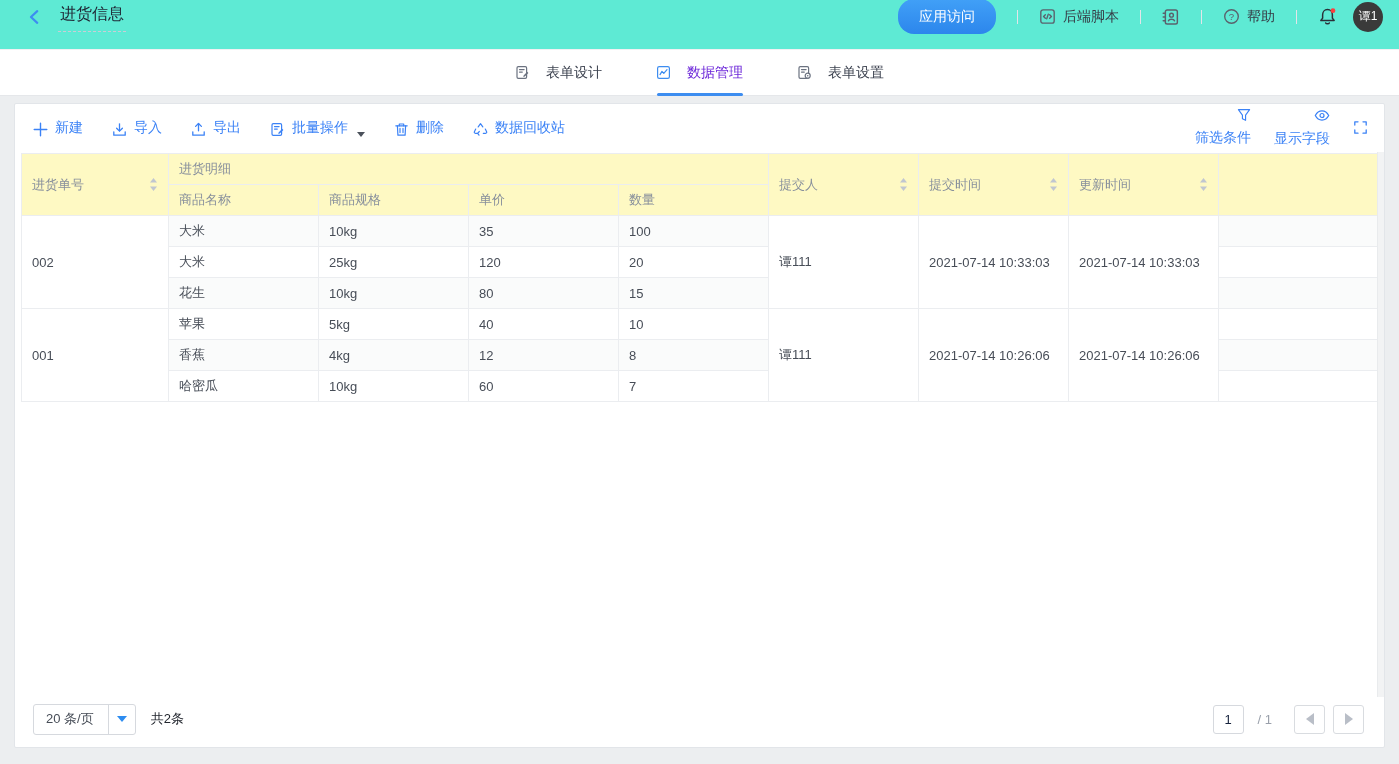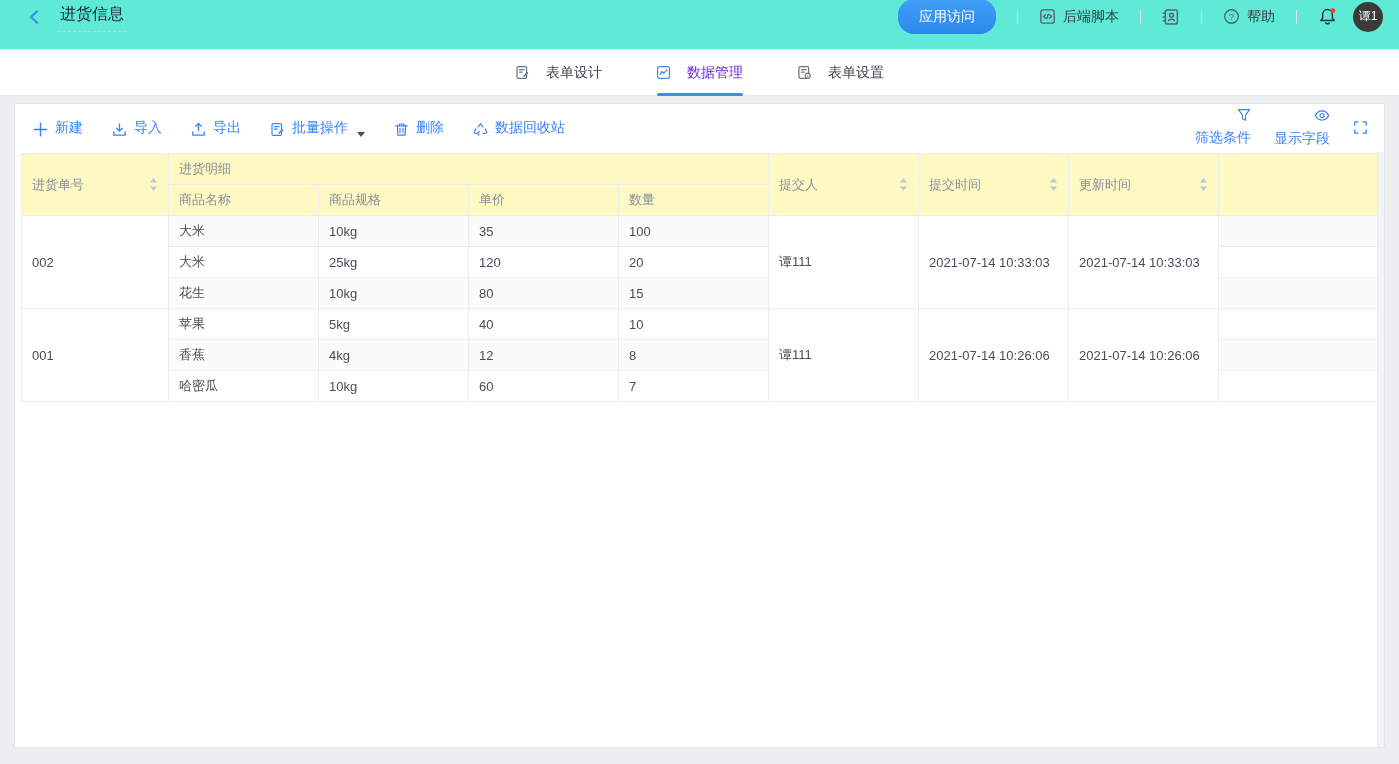--- a/index.html
+++ b/index.html
@@ -392,13 +392,32 @@
             <td>10kg</td>
             <td>60</td>
             <td>7</td>
             <td></td>
           </tr>
         </tbody>
     </table>
     <div class="scroll-track"></div>
   </div>
 
+  <div class="footer">
+    <div class="page-size">
+      <span class="val">20 条/页</span>
+      <span class="caret-seg">
+          <span class="caret-blue"></span>
+        </span>
+    </div>
+    <span class="total-count">共2条</span>
+    <div class="pager">
+      <div class="page-input">1</div>
+      <span class="page-total">/ 1</span>
+      <div class="page-btn">
+          <span class="tri-left"></span>
+        </div>
+      <div class="page-btn">
+          <span class="tri-right"></span>
+        </div>
+    </div>
+  </div>
 </div>
 
 </body></html>

